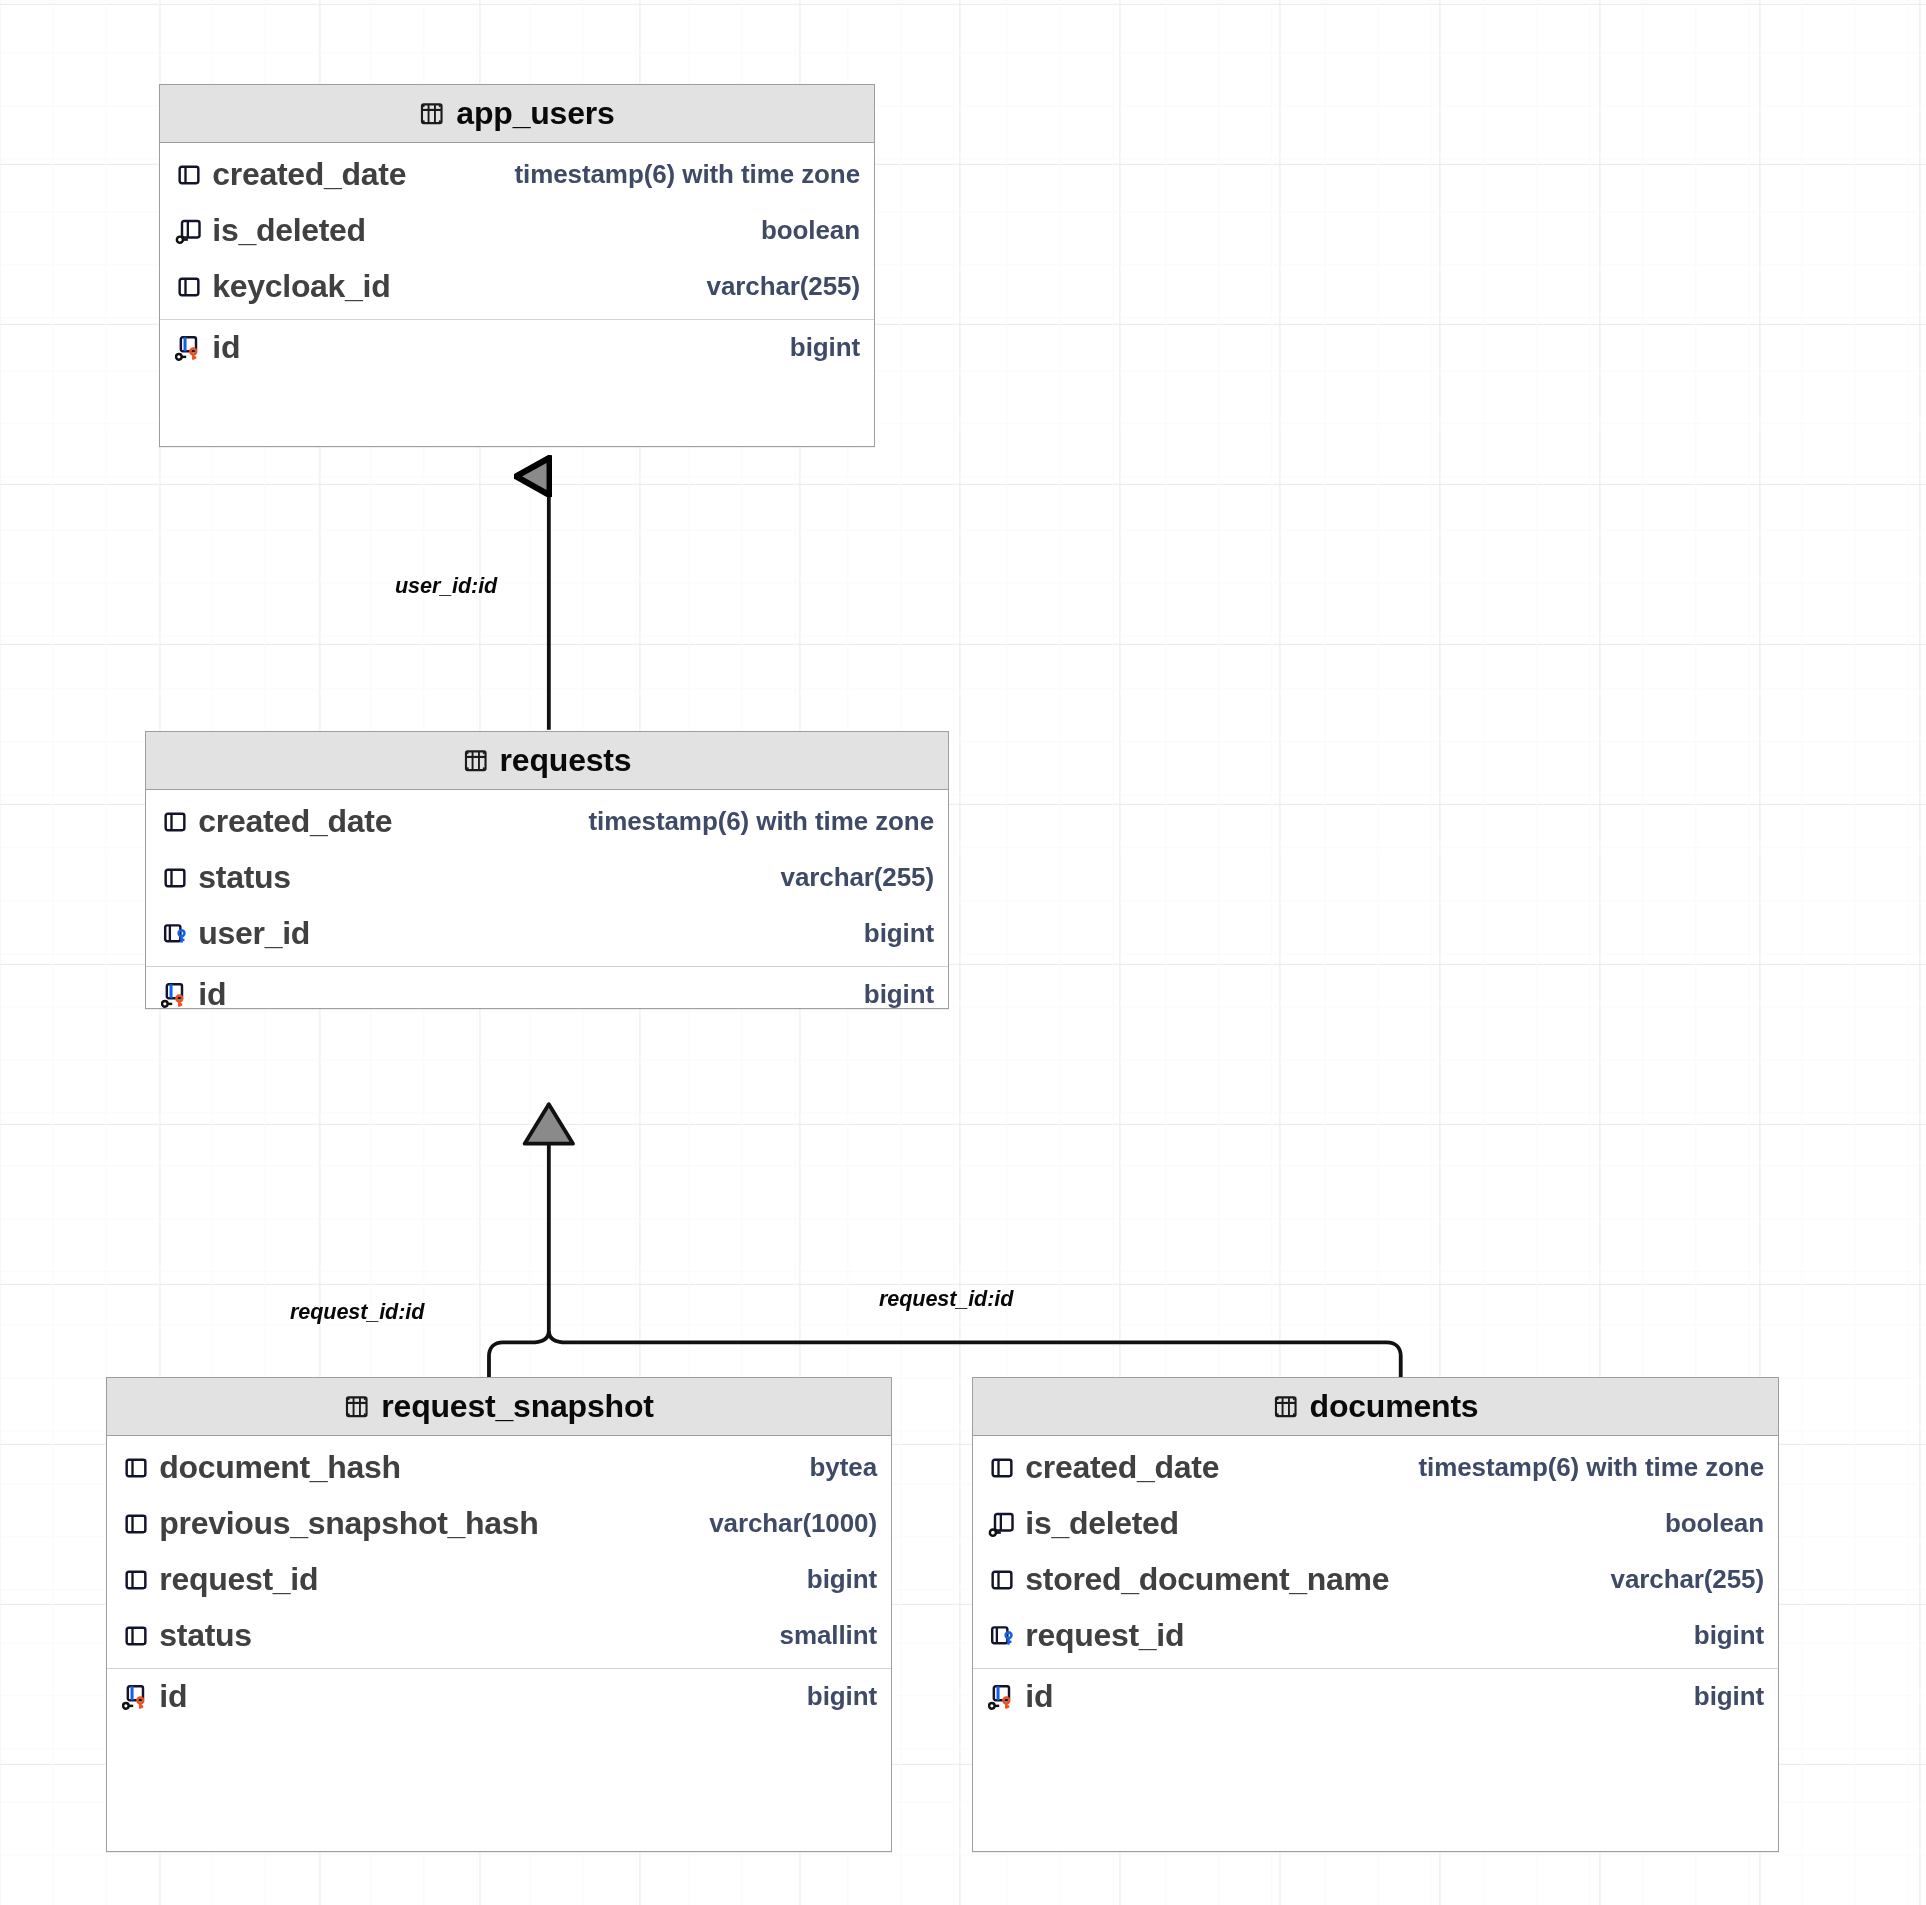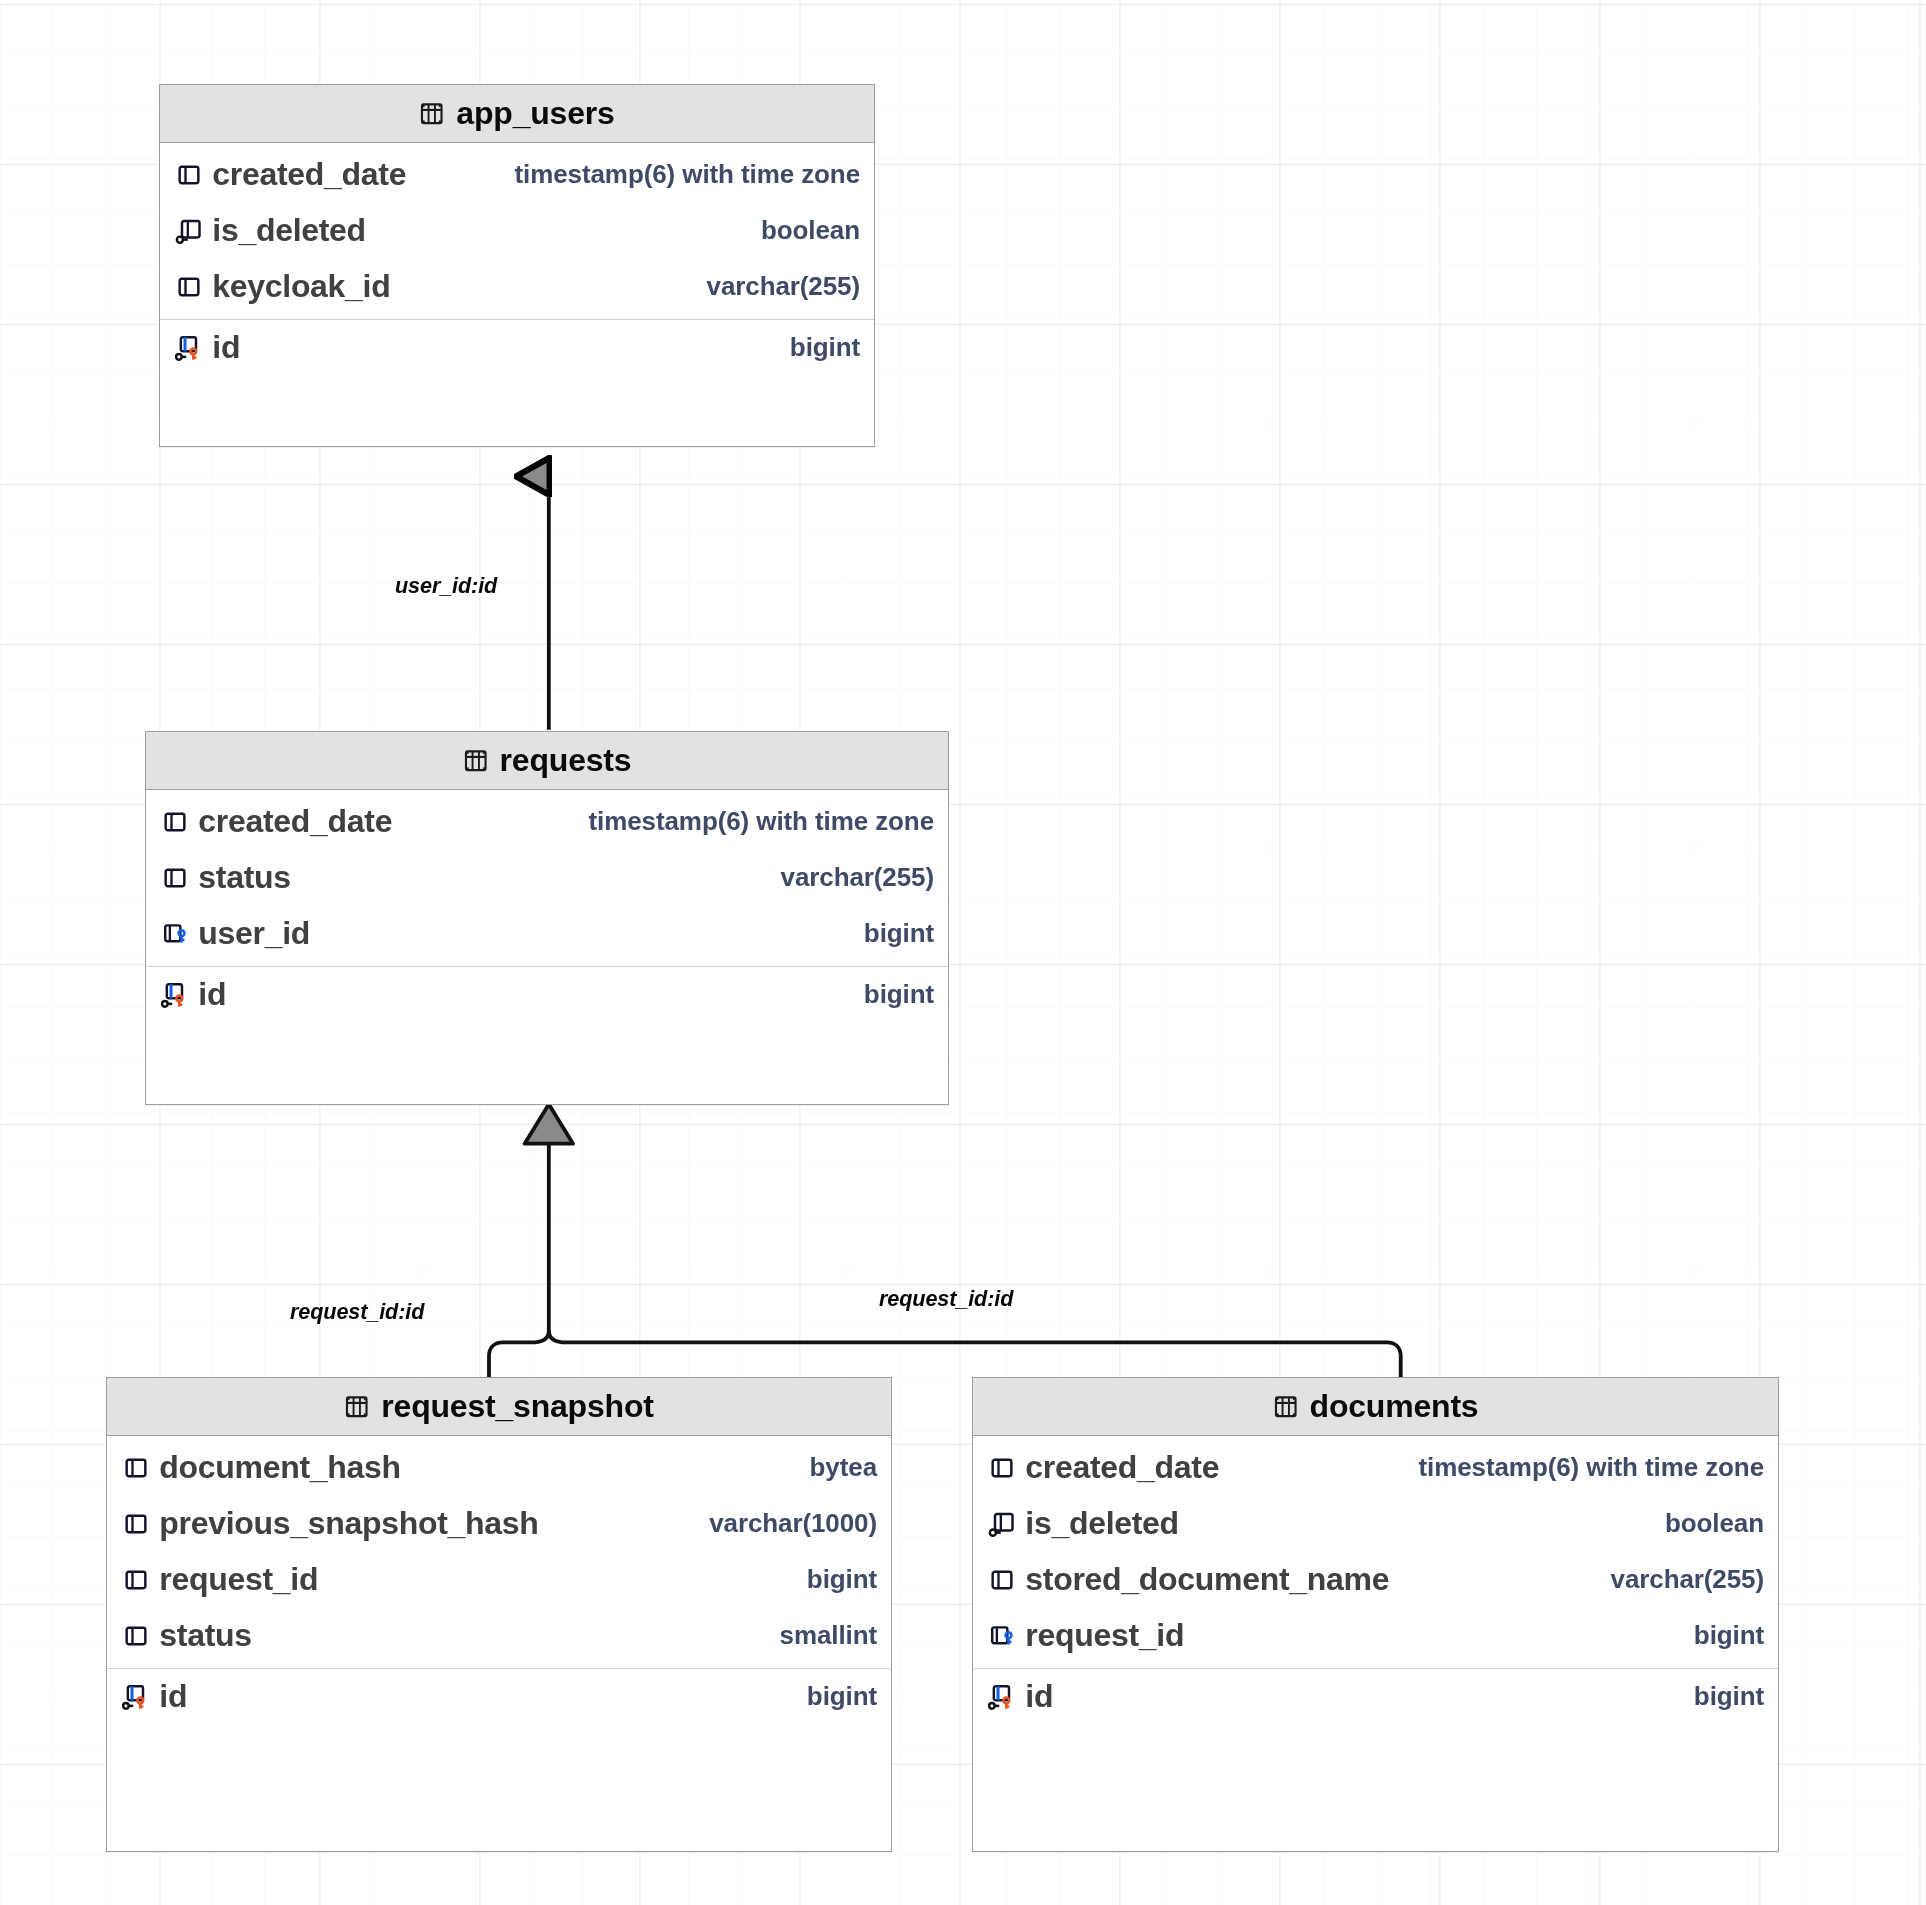--- a/index.html
+++ b/index.html
@@ -170,21 +170,21 @@
         <circle cx="3.3" cy="19.6" r="2.4" fill="none" stroke="#111" stroke-width="2.1"></circle>
         <line x1="5.7" y1="19.6" x2="9.6" y2="19.6" stroke="#111" stroke-width="2.1"></line>
       </svg>
       <span class="col-name">id</span>
       <span class="col-type">bigint</span>
     </div>
 
   </div>
 </div>
 
-<div class="entity" style="left:145px;top:731px;width:804px;height:374px;">
+<div class="entity" style="left:145px;top:731px;width:804px;height:278px;">
   <div class="ent-header">
     <svg class="tbl-ico" viewBox="0 0 24 24">
       <rect x="2.8" y="3.2" width="18.4" height="17.6" rx="1.6" fill="none" stroke="#1b1b1b" stroke-width="2"></rect>
       <line x1="2.8" y1="8.4" x2="21.2" y2="8.4" stroke="#1b1b1b" stroke-width="2"></line>
       <line x1="9" y1="3.2" x2="9" y2="20.8" stroke="#1b1b1b" stroke-width="1.8"></line>
       <line x1="15" y1="3.2" x2="15" y2="20.8" stroke="#1b1b1b" stroke-width="1.8"></line>
       <circle cx="4.4" cy="4.8" r="1" fill="#1b1b1b"></circle>
         <circle cx="19.6" cy="4.8" r="1" fill="#1b1b1b"></circle>
       <circle cx="4.4" cy="19.2" r="1" fill="#1b1b1b"></circle>
         <circle cx="19.6" cy="19.2" r="1" fill="#1b1b1b"></circle>

